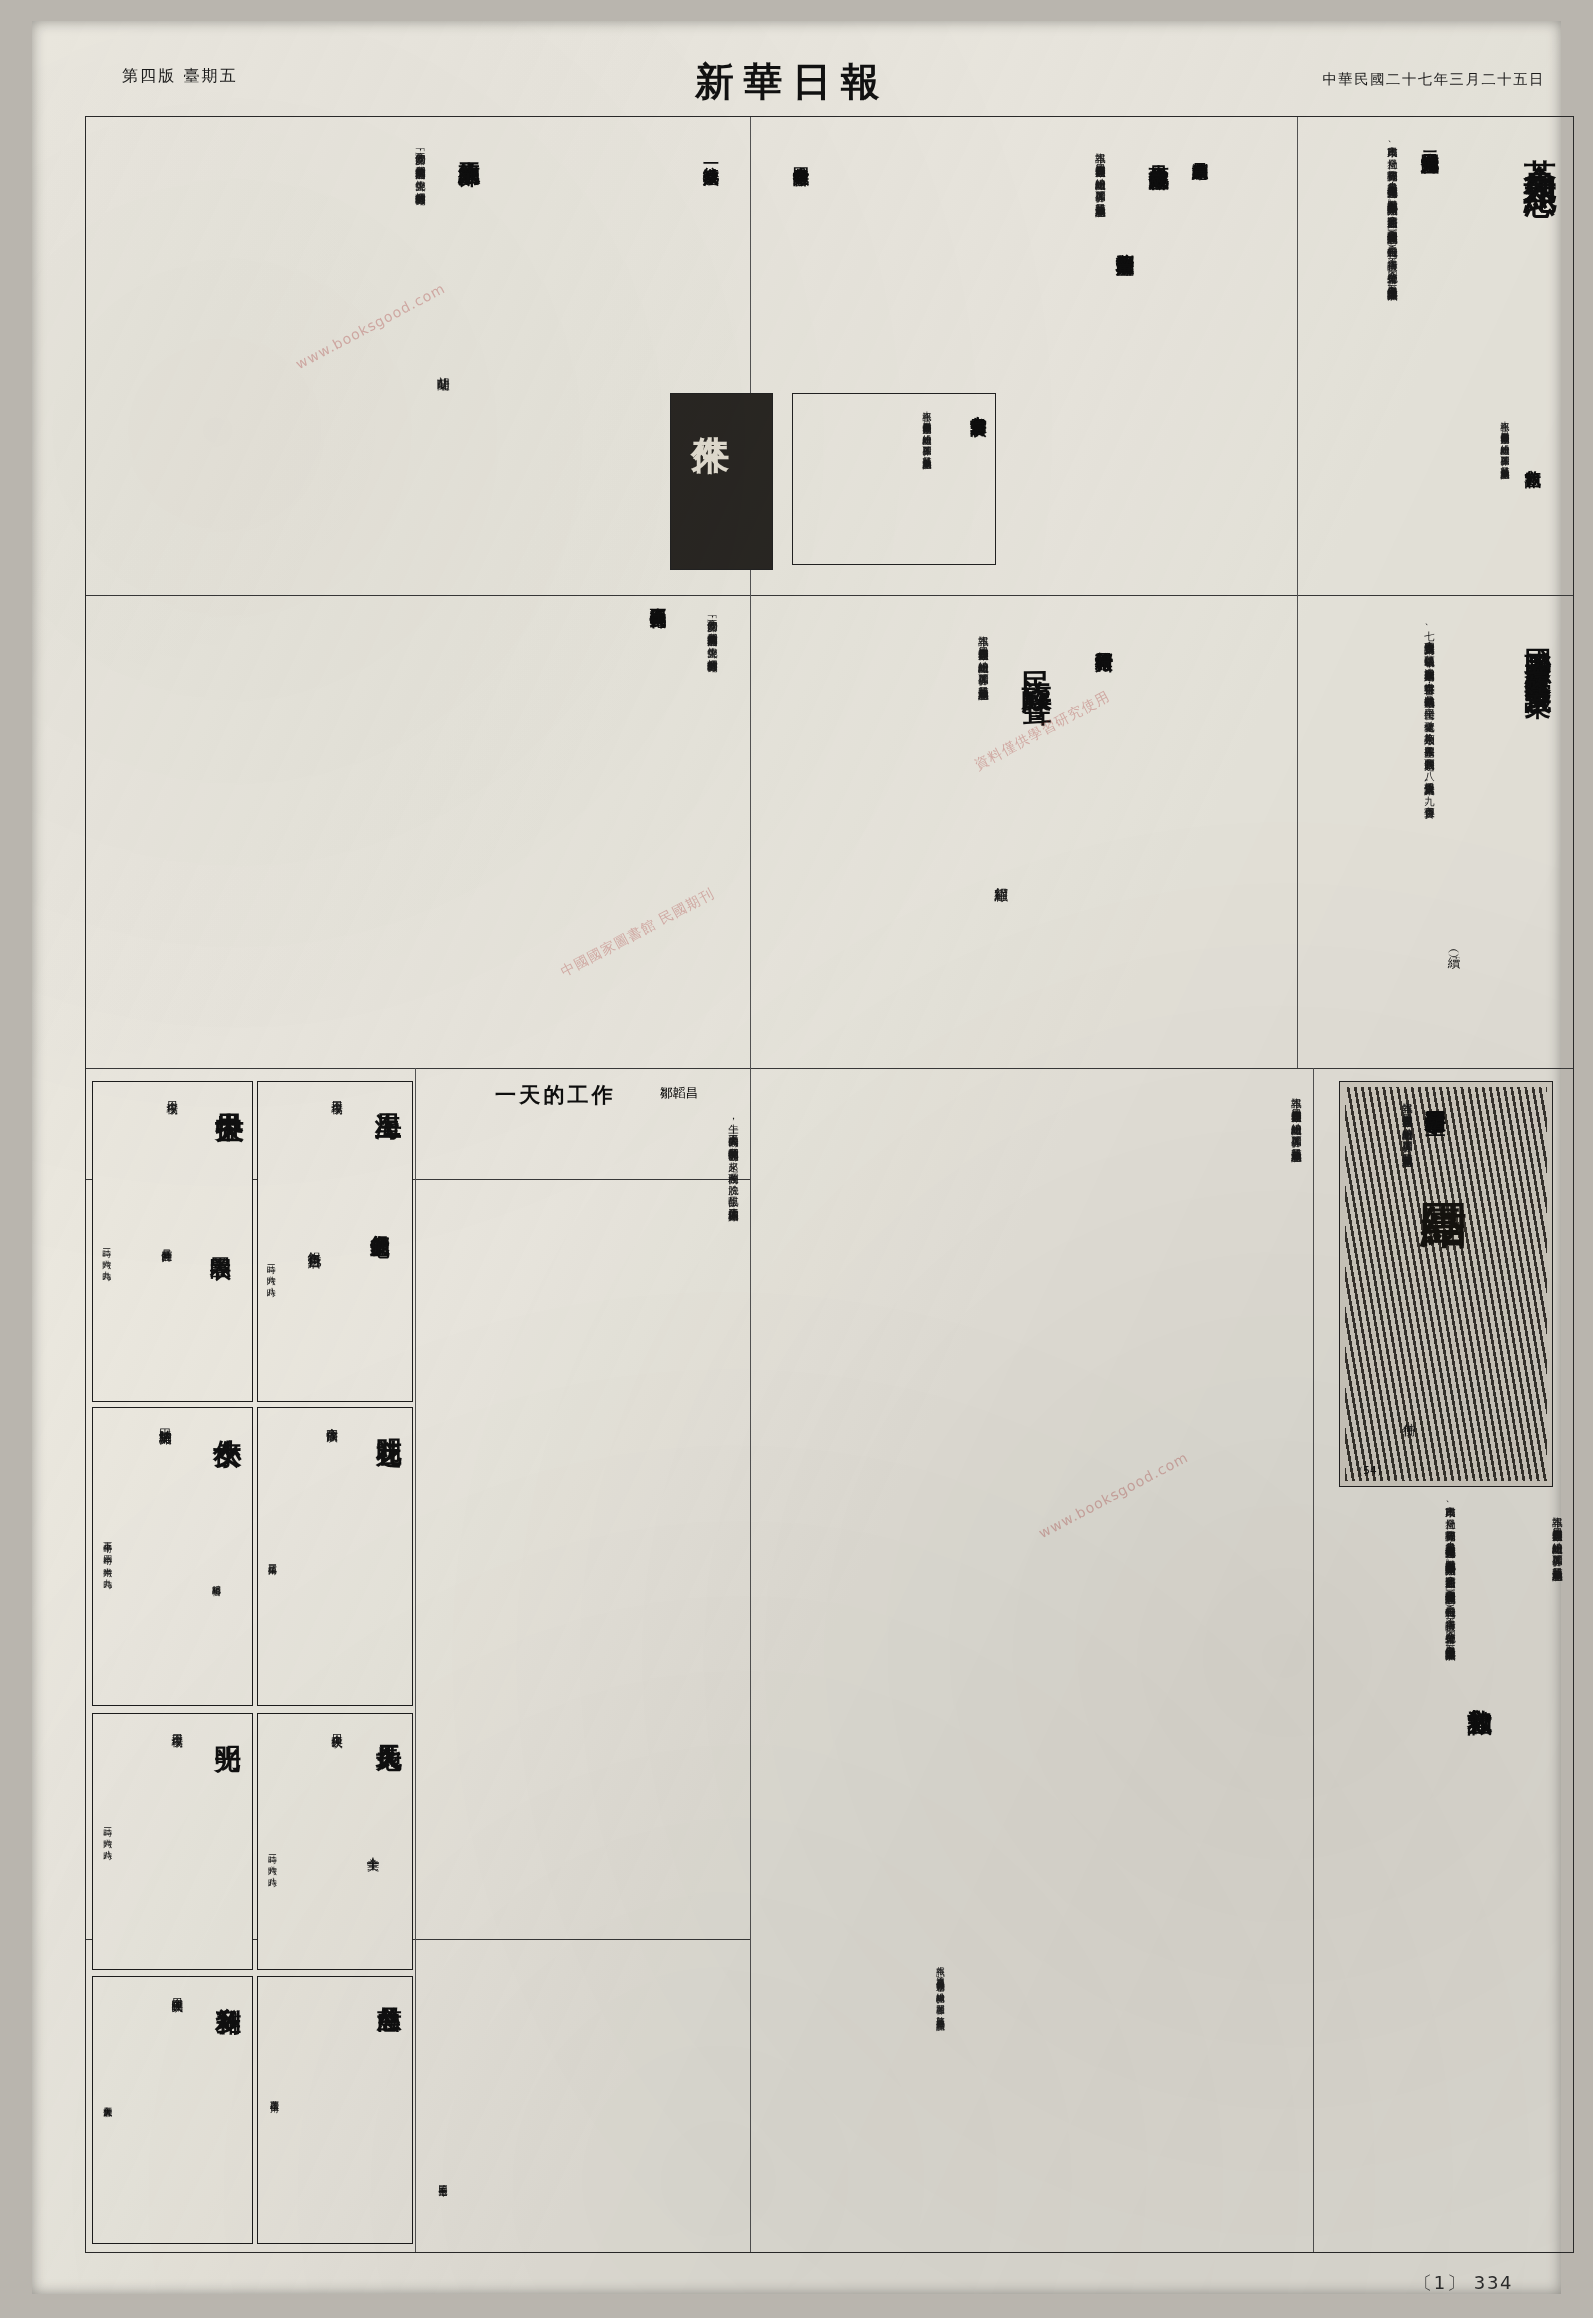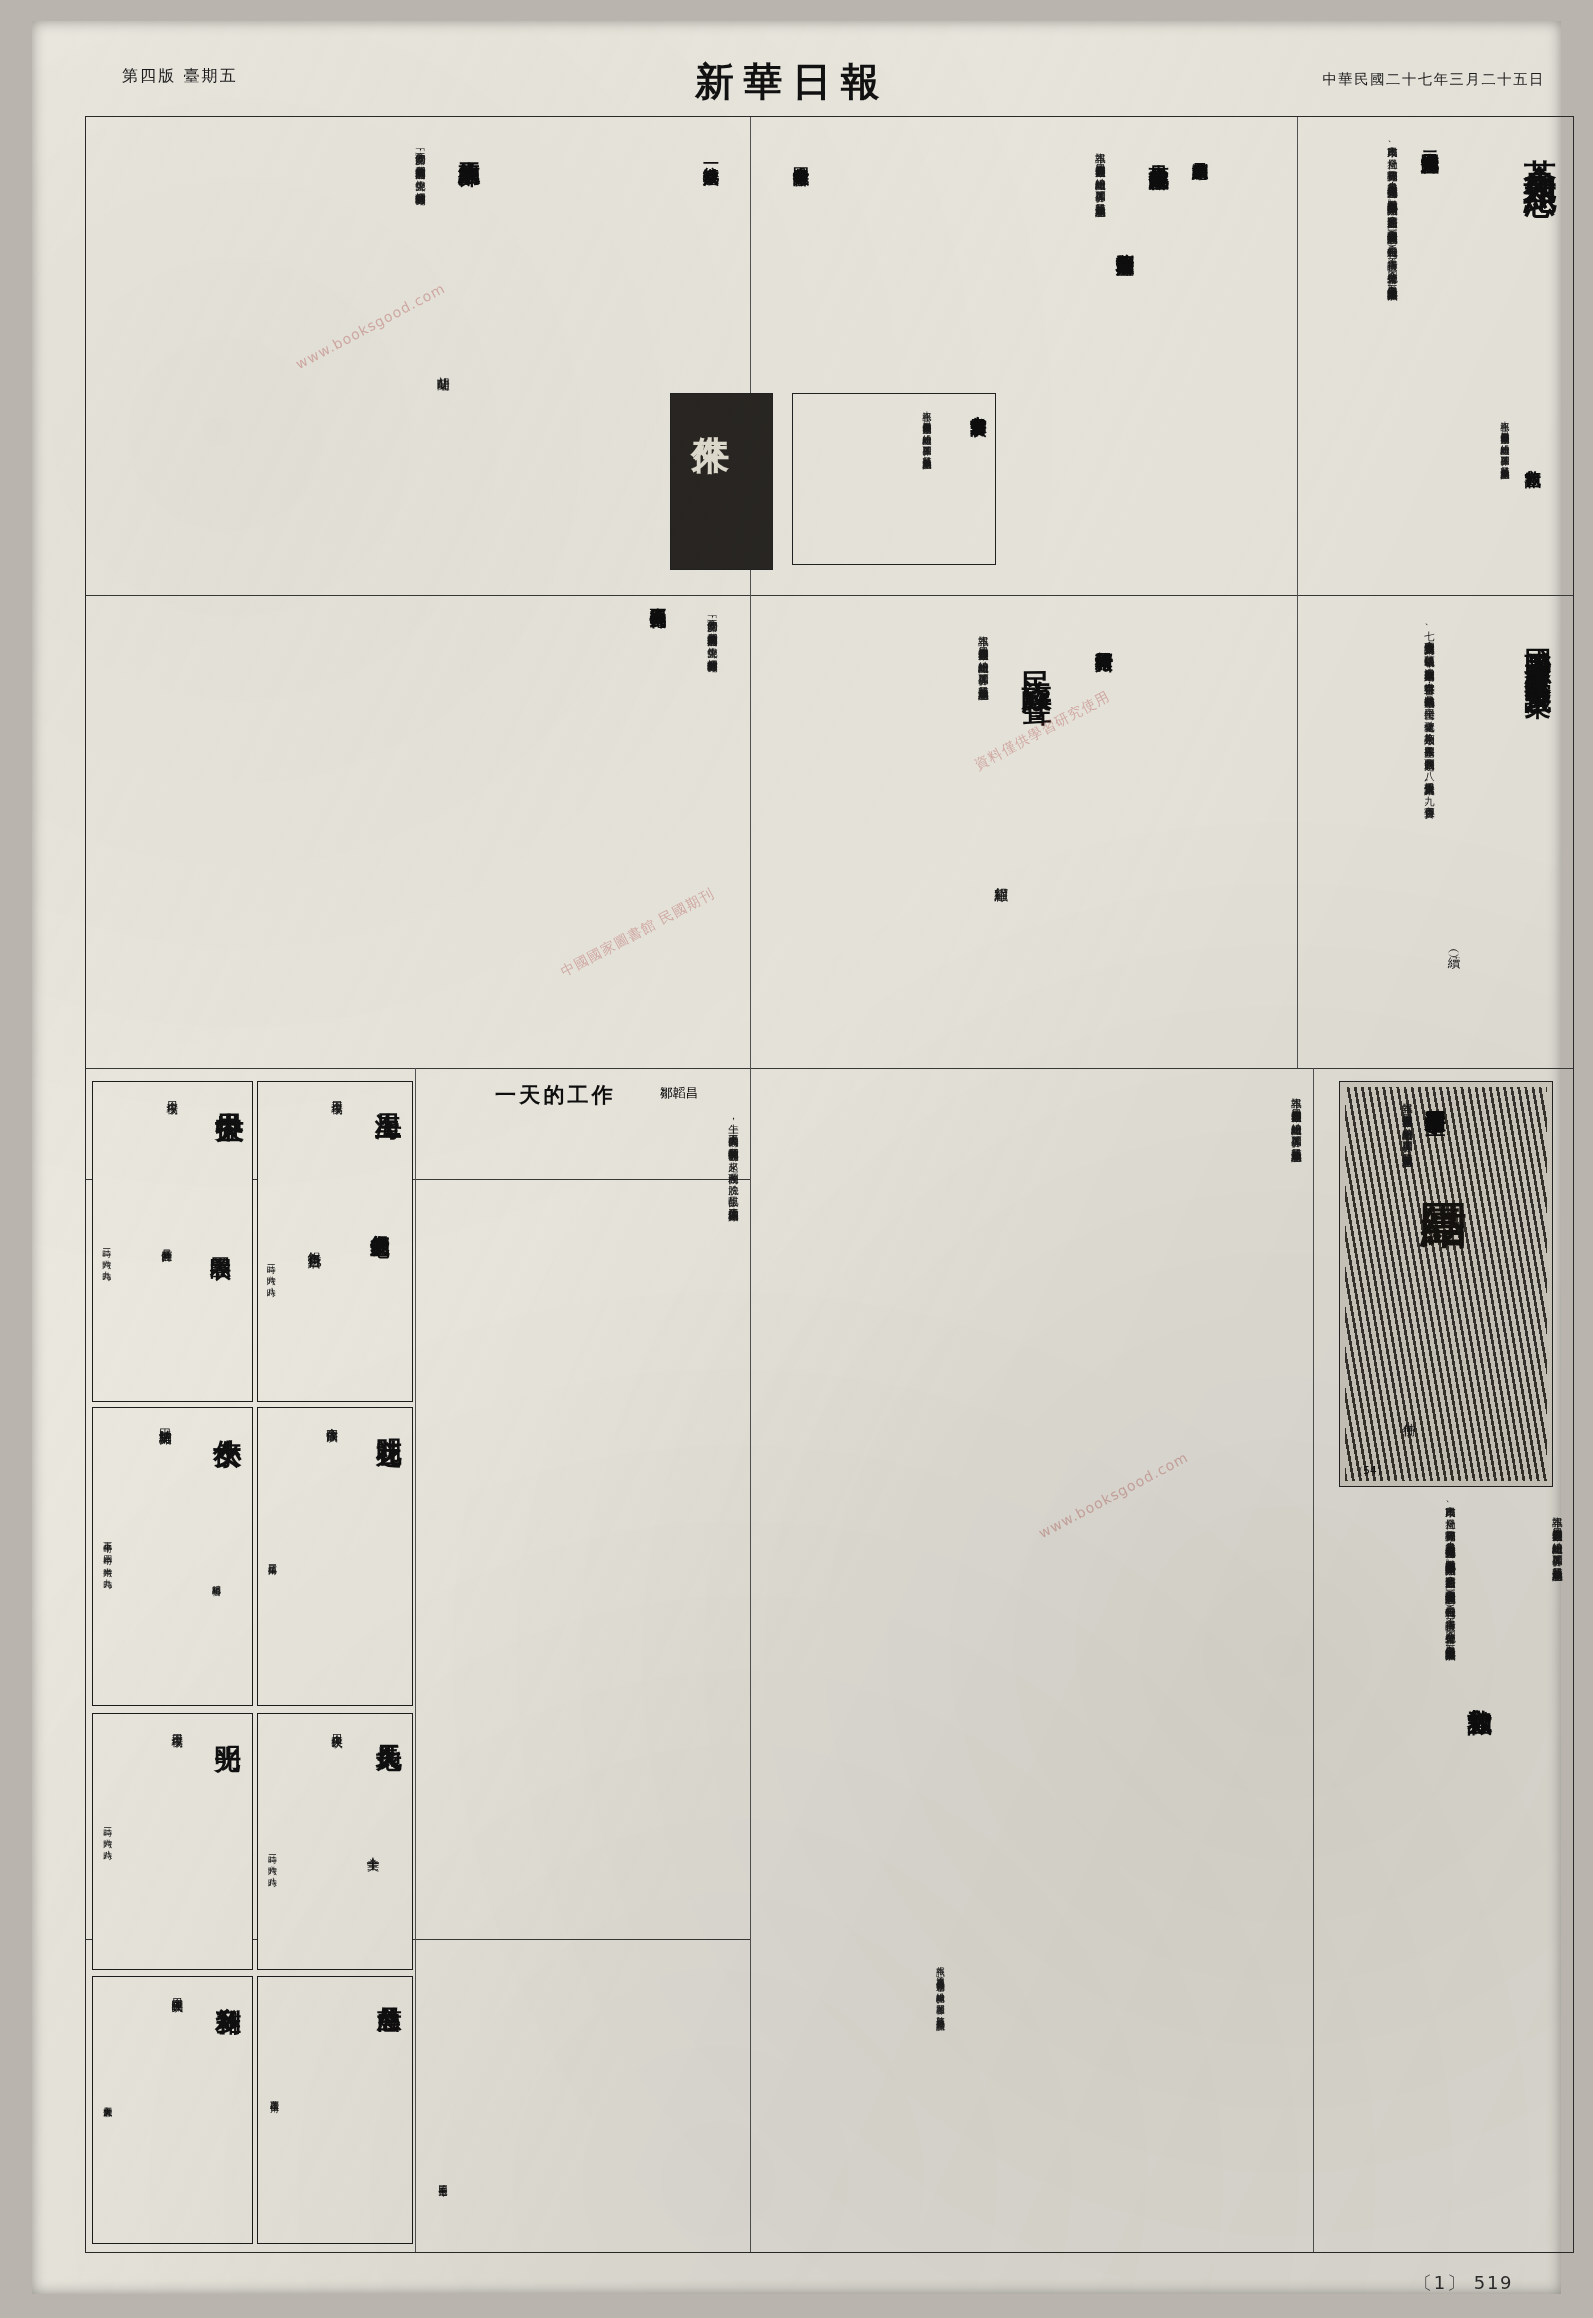--- a/index.html
+++ b/index.html
@@ -194,15 +194,15 @@
     </div>
 
     <div class="wm" style="left:255px;top:297px;">www.booksgood.com</div>
     <div class="wm" style="left:520px;top:903px;">中國國家圖書館 民國期刊</div>
     <div class="wm" style="left:935px;top:701px;">資料僅供學習研究使用</div>
     <div class="wm" style="left:998px;top:1466px;">www.booksgood.com</div>
 
     <div id="grain"></div>
   </div>
 
-  <div class="pagenum">〔1〕 519</div>
+  <div class="pagenum">〔1〕 334</div>
 </div>
 
 
 </body></html>

